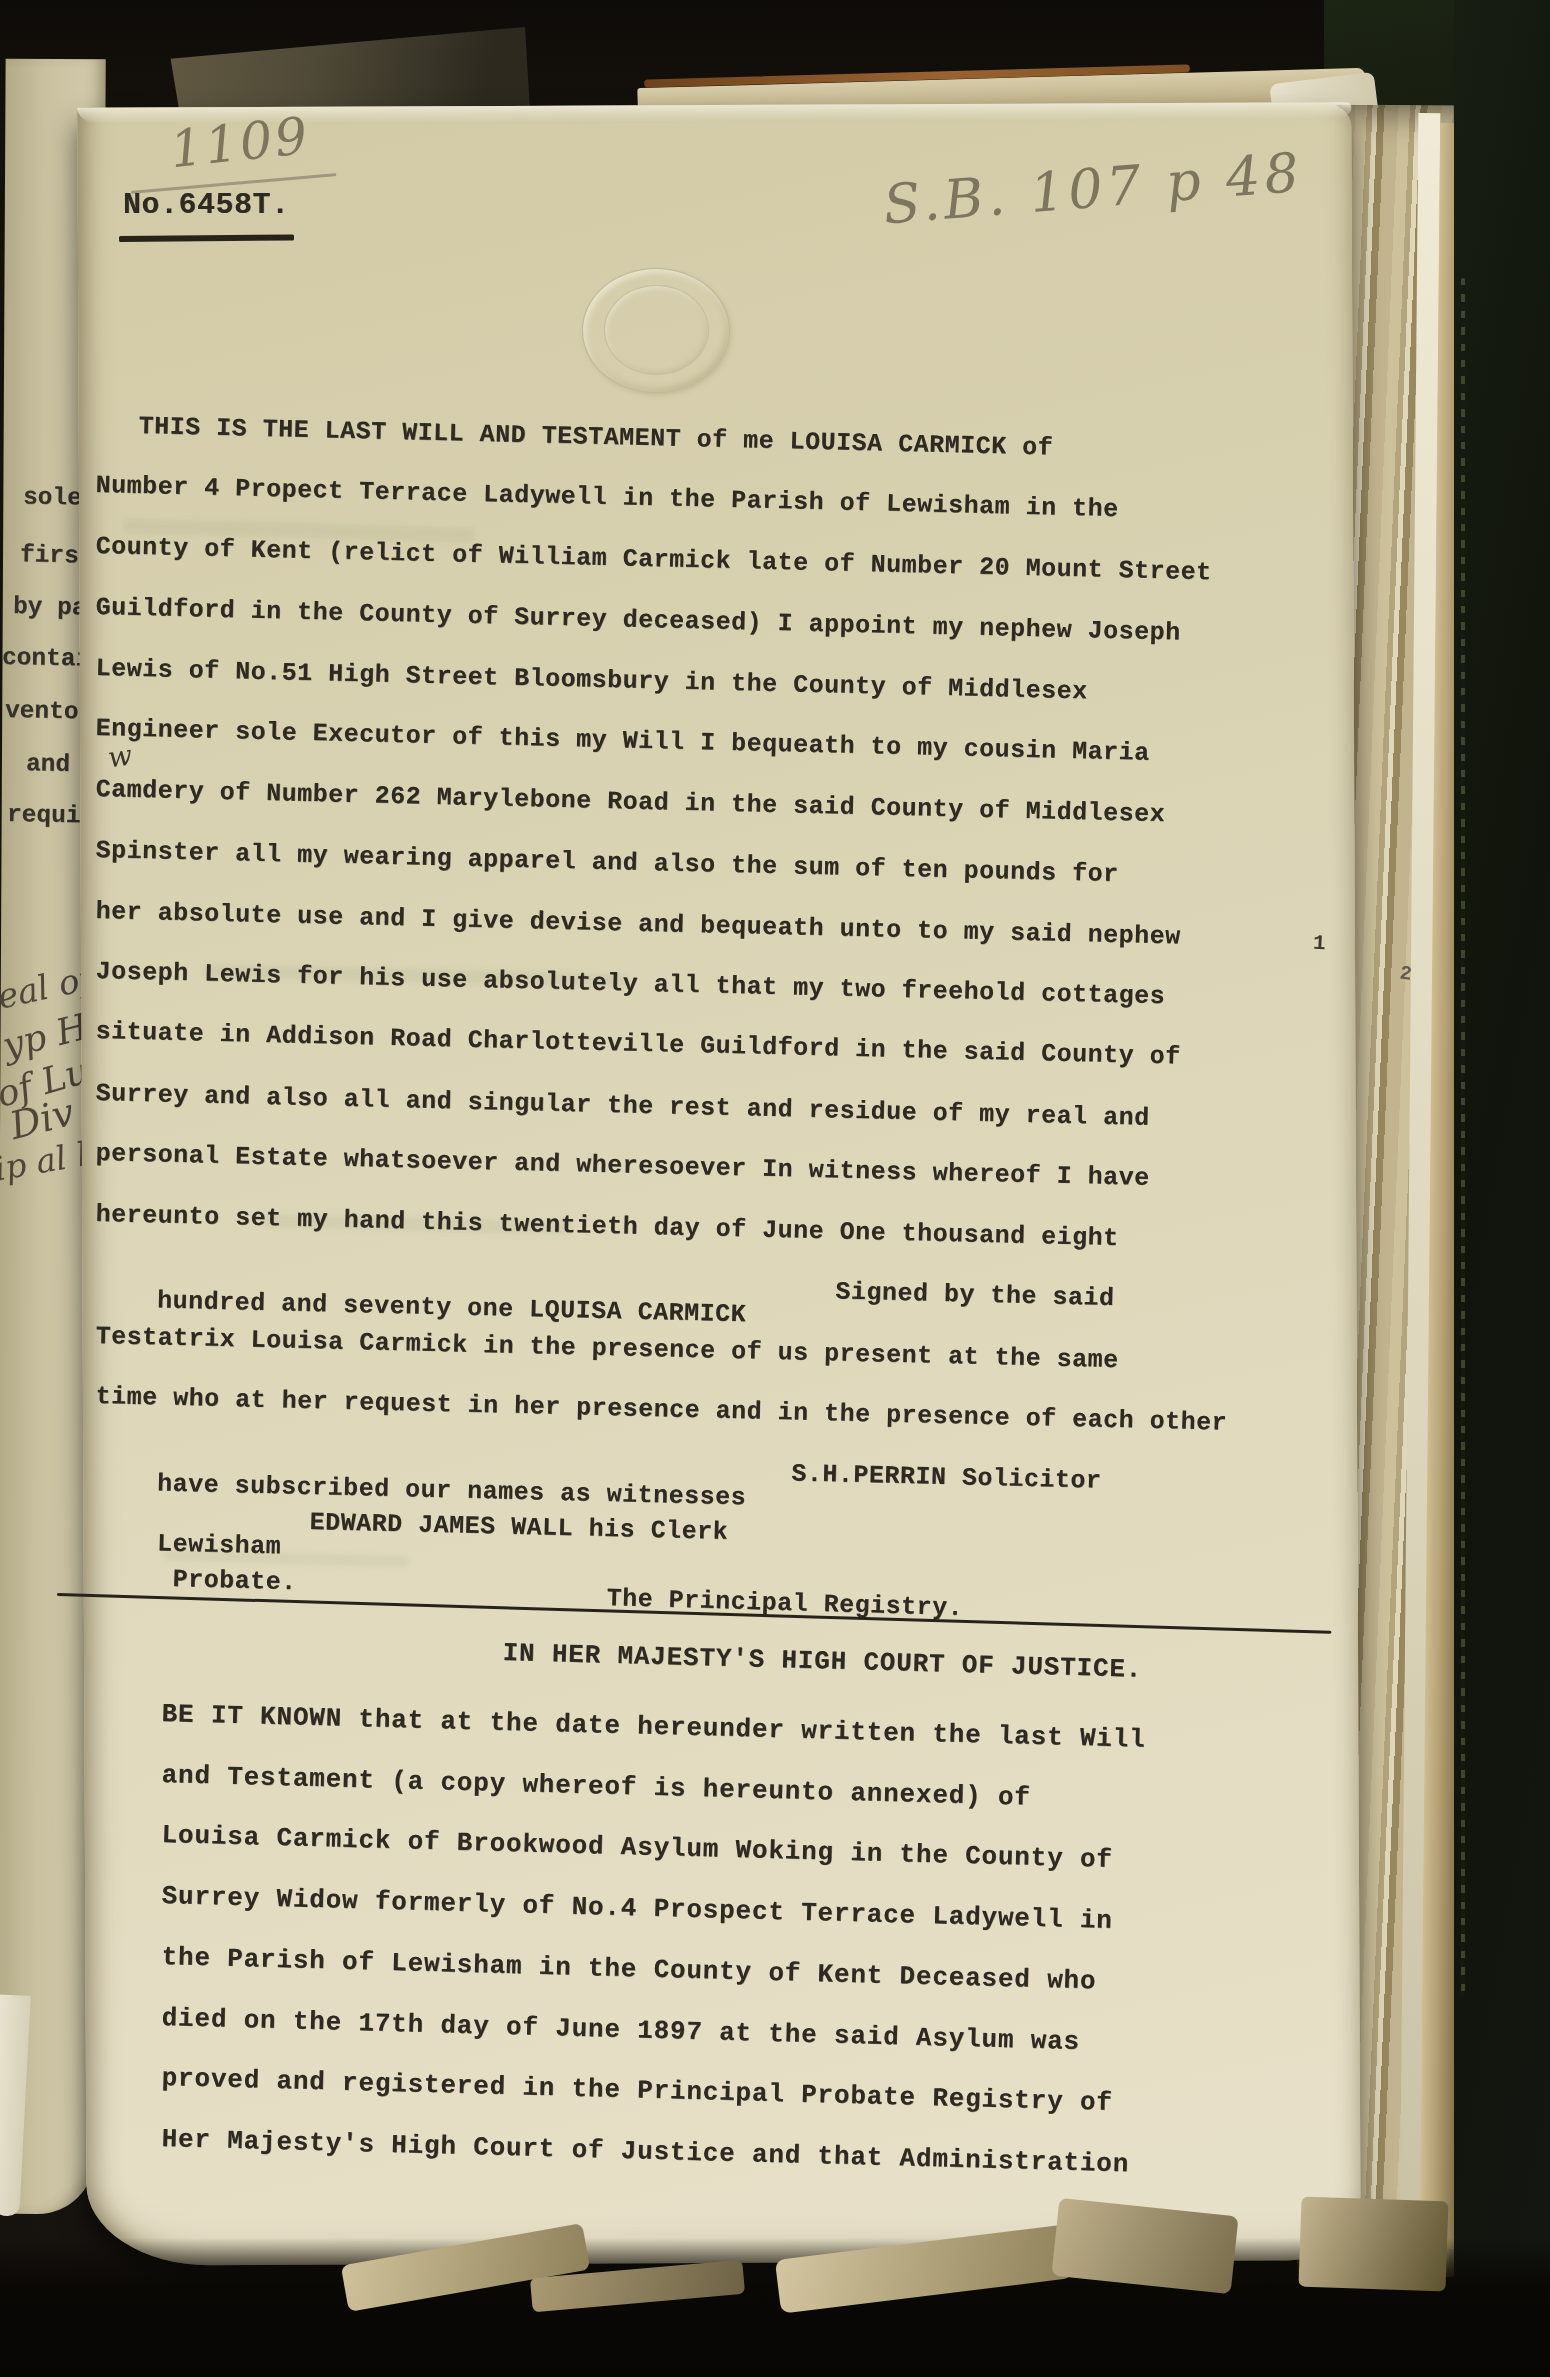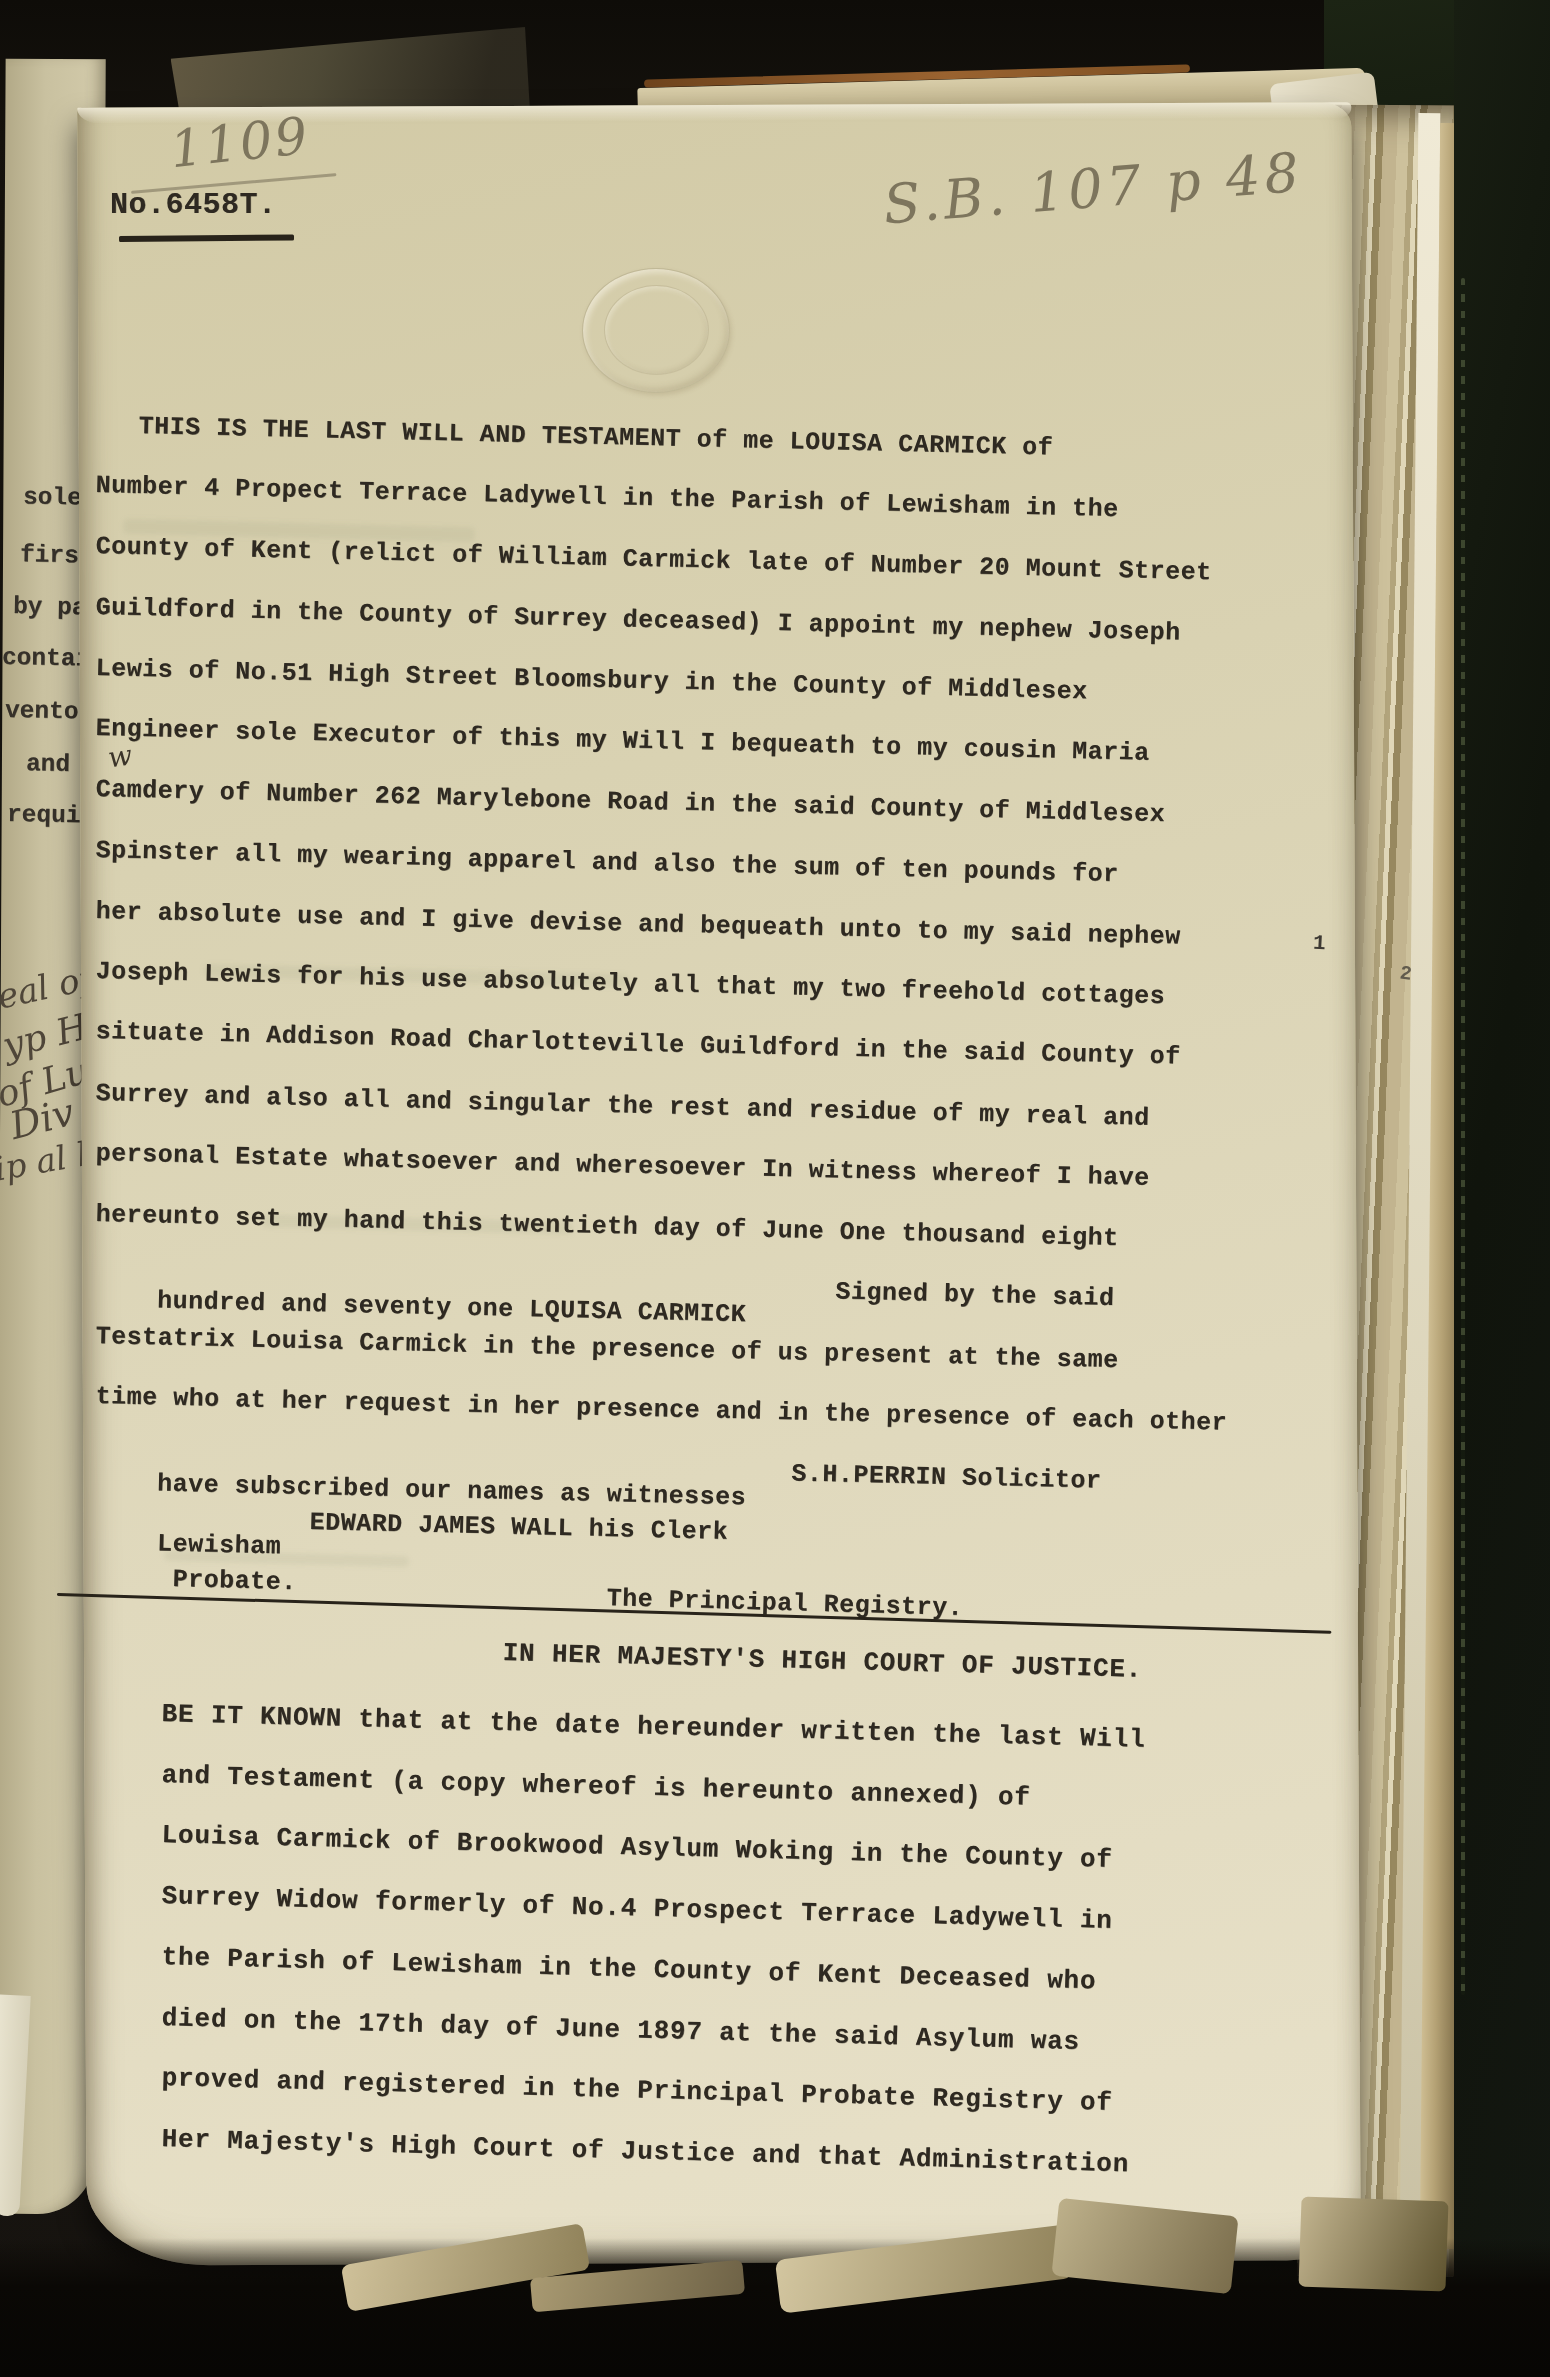--- a/index.html
+++ b/index.html
@@ -107,21 +107,21 @@
   <div class="script" style="left:-6.5px;top:1141px;font-size:33px;transform:rotate(-10deg)">ip al h</div>
 
   <div class="abs main-page"></div>
   <div class="bleed" style="left:123px;top:523px;width:352px;height:14.7px;transform:rotate(1.4deg)"></div>
   <div class="bleed" style="left:204px;top:969px;width:425px;height:13px;transform:rotate(1.4deg)"></div>
   <div class="bleed" style="left:262px;top:1218px;width:311px;height:13px;transform:rotate(1.4deg)"></div>
   <div class="bleed" style="left:164px;top:1553px;width:245px;height:11.4px;transform:rotate(1.5deg)"></div>
 
   <div class="pencil" style="left:170px;top:113px;font-size:51px;letter-spacing:2.5px;transform:rotate(-6deg)">1109</div>
   <div class="rule" style="left:131px;top:191px;width:206px;height:3.3px;transform:rotate(-5deg);background:#938b71;opacity:.8"></div>
-  <div class="typed" style="left:110px;top:190px;font-size:30px;transform:rotate(0deg)">No.6458T.</div>
+  <div class="typed" style="left:123px;top:190px;font-size:30px;transform:rotate(0deg)">No.6458T.</div>
   <div class="rule" style="left:119px;top:236px;width:175px;height:5.7px;transform:rotate(-.5deg)"></div>
   <div class="pencil" style="left:883px;top:157px;font-size:54px;letter-spacing:4.1px;transform:rotate(-4.5deg)">S.B. 107 p 48</div>
   <div class="abs seal" title="embossed-royal-crest-seal">
       <div class="seal-inner"></div>
     </div>
 
   <div class="typed tl" style="top:413px;text-indent:43px">THIS IS THE LAST WILL AND TESTAMENT of me LOUISA CARMICK of</div>
   <div class="typed tl" style="top:473px">Number 4 Propect Terrace Ladywell in the Parish of Lewisham in the</div>
   <div class="typed tl" style="top:534px">County of Kent (relict of William Carmick late of Number 20 Mount Street</div>
   <div class="typed tl" style="top:595px">Guildford in the County of Surrey deceased) I appoint my nephew Joseph</div>

